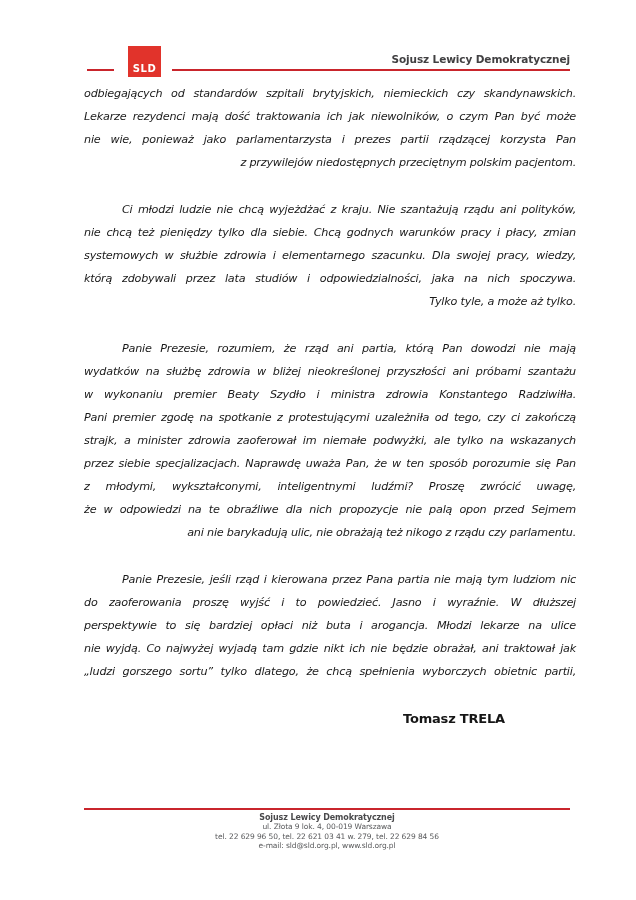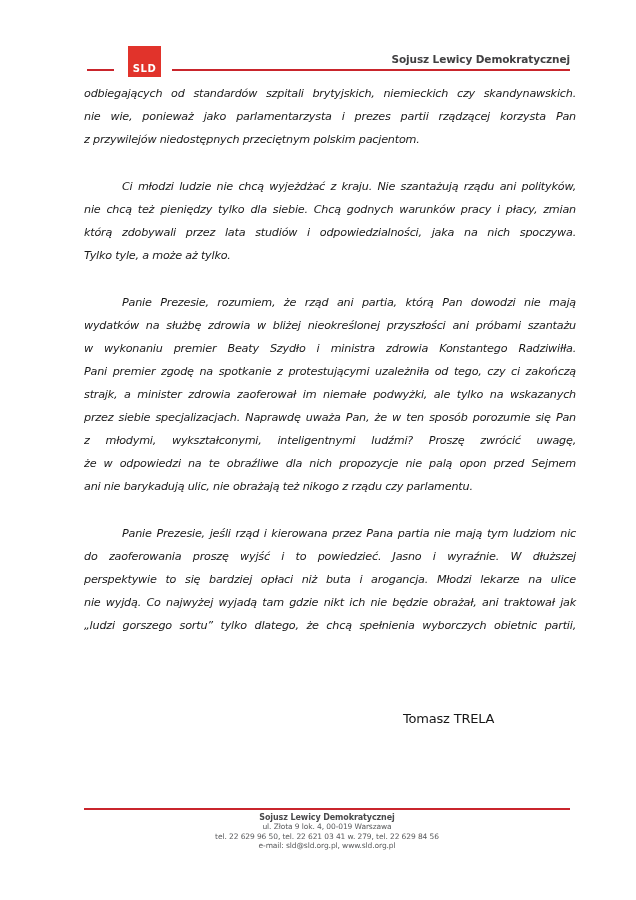--- a/index.html
+++ b/index.html
@@ -36,28 +36,28 @@
     color: #414042; letter-spacing: -0.1px;
   }
 
   
   .body-text {
     position: absolute; left: 84px; top: 82px; width: 492px;
     font-size: 11.2px; line-height: 23px; color: #191919;
     letter-spacing: -0.2px;
     font-style: italic;
   }
-  .bline { text-align: left; }
+  .bline { text-align: right; }
   .bline.j { text-align: justify; text-align-last: justify; }
   .bline.indent { text-indent: 38px; margin-top: 24px; }
 
   
   .signature {
     position: absolute; left: 403px; top: 711px;
-    font-size: 13px; font-weight: normal; color: #161616;
+    font-size: 13px; font-weight: bold; color: #161616;
     letter-spacing: -0.2px;
   }
 
   
   .ftr-line {
     position: absolute; left: 84px; top: 808px;
     width: 486px; height: 2px; background: #c9252c;
   }
   .ftr-block {
     position: absolute; left: 84px; top: 813px; width: 486px;
@@ -73,25 +73,27 @@
 
   <div class="hdr-dash"></div>
   <div class="hdr-logo">
     <span>SLD</span>
   </div>
   <div class="hdr-line"></div>
   <div class="hdr-title">Sojusz Lewicy Demokratycznej</div>
 
   <div class="body-text">
     <div class="bline j">odbiegających od standardów szpitali brytyjskich, niemieckich czy skandynawskich.</div>
+    <div class="bline j">Lekarze rezydenci mają dość traktowania ich jak niewolników, o czym Pan być może</div>
     <div class="bline j">nie wie, ponieważ jako parlamentarzysta i prezes partii rządzącej korzysta Pan</div>
     <div class="bline">z przywilejów niedostępnych przeciętnym polskim pacjentom.</div>
 
     <div class="bline j indent">Ci młodzi ludzie nie chcą wyjeżdżać z kraju. Nie szantażują rządu ani polityków,</div>
     <div class="bline j">nie chcą też pieniędzy tylko dla siebie. Chcą godnych warunków pracy i płacy, zmian</div>
+    <div class="bline j">systemowych w służbie zdrowia i elementarnego szacunku. Dla swojej pracy, wiedzy,</div>
     <div class="bline j">którą zdobywali  przez lata studiów i odpowiedzialności, jaka na nich spoczywa.</div>
     <div class="bline">Tylko tyle, a może aż tylko.</div>
 
     <div class="bline j indent">Panie Prezesie, rozumiem, że rząd ani partia, którą Pan dowodzi nie mają</div>
     <div class="bline j">wydatków na służbę zdrowia w bliżej nieokreślonej przyszłości ani próbami szantażu</div>
     <div class="bline j">w wykonaniu premier Beaty Szydło i ministra zdrowia Konstantego Radziwiłła.</div>
     <div class="bline j">Pani premier zgodę na spotkanie z protestującymi uzależniła od tego, czy ci zakończą</div>
     <div class="bline j">strajk, a minister zdrowia zaoferował im niemałe podwyżki, ale tylko na wskazanych</div>
     <div class="bline j">przez siebie specjalizacjach. Naprawdę uważa Pan, że w ten sposób porozumie się Pan</div>
     <div class="bline j">z młodymi, wykształconymi, inteligentnymi ludźmi? Proszę zwrócić uwagę,</div>

